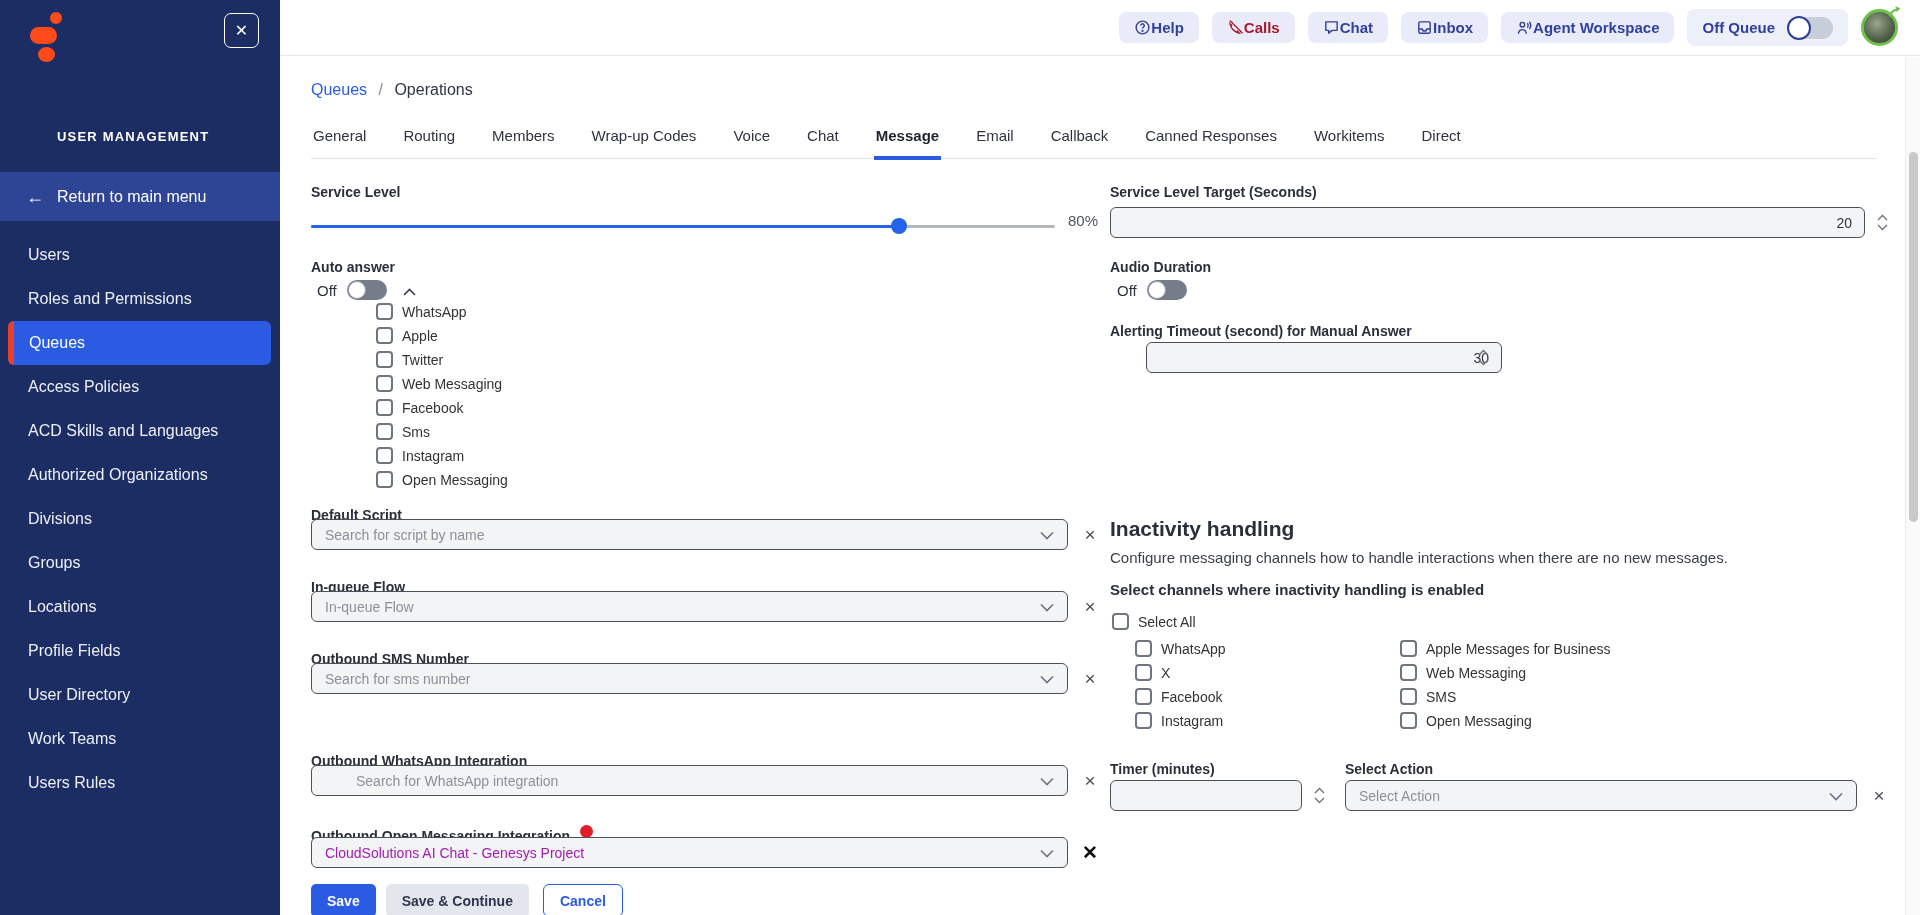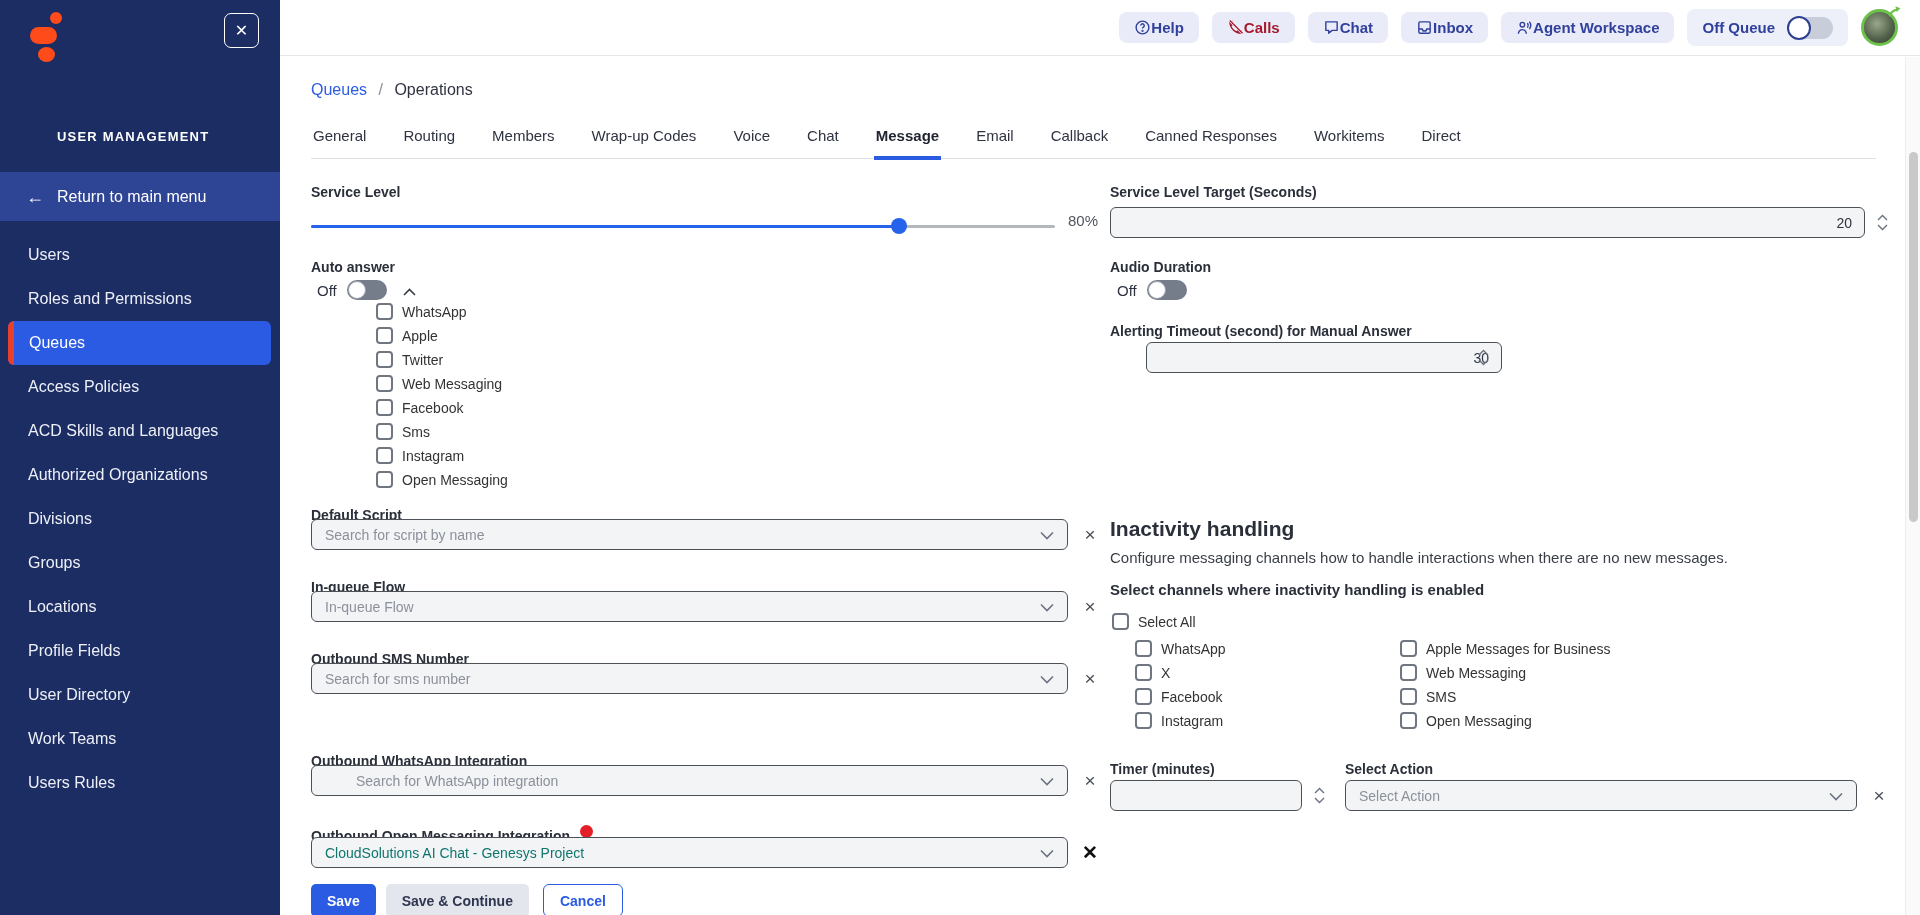--- a/index.html
+++ b/index.html
@@ -65,21 +65,21 @@
   .cb-row{display:flex;align-items:center;gap:9px;height:17px;}
   .cb{width:17px;height:17px;border:2px solid #6f7680;border-radius:4px;background:#fff;box-sizing:border-box;cursor:pointer;flex:none;}
   .cb-label{font-size:14px;color:#333;white-space:nowrap;}
   .cb-col{position:absolute;display:flex;flex-direction:column;gap:7px;}
 
   
   .tinput{position:absolute;height:31px;background:#f3f4f6;border:1px solid #4c5158;border-radius:6px;box-sizing:border-box;font-size:14px;color:#2f3341;text-align:right;padding:0 12px;font-family:"Liberation Sans",sans-serif;outline:none;}
   .spin{position:absolute;width:14px;height:31px;display:flex;flex-direction:column;align-items:center;justify-content:center;gap:3px;cursor:pointer;}
   .dropdown{position:absolute;height:31px;background:#f3f4f6;border:1px solid #4c5158;border-radius:6px;box-sizing:border-box;display:flex;align-items:center;padding:0 13px;cursor:pointer;}
   .dropdown .ph{font-size:14px;color:#8b909a;white-space:nowrap;overflow:hidden;}
-  .dropdown .val{font-size:14px;color:#0f766e;white-space:nowrap;overflow:hidden;}
+  .dropdown .val{font-size:14px;color:#a21caf;white-space:nowrap;overflow:hidden;}
   .dropdown .chev{margin-left:auto;flex:none;}
   .clear-x{position:absolute;width:20px;height:31px;display:flex;align-items:center;justify-content:center;font-size:19px;color:#4c5158;cursor:pointer;}
   .clear-x.bold{color:#111;font-weight:bold;}
   .req-dot{display:inline-block;width:13px;height:13px;border-radius:50%;background:#e41e26;margin-left:10px;vertical-align:3px;}
 
   
   .btn-row{position:absolute;left:31px;top:827px;display:flex;gap:10px;}
   .btn{height:33px;padding:0 16px;border-radius:5px;font-size:14px;font-weight:bold;display:flex;align-items:center;cursor:pointer;border:none;font-family:"Liberation Sans",sans-serif;}
   .btn.primary{background:#2b5be2;color:#fff;}
   .btn.secondary{background:#e3e6ed;color:#2f3650;}

